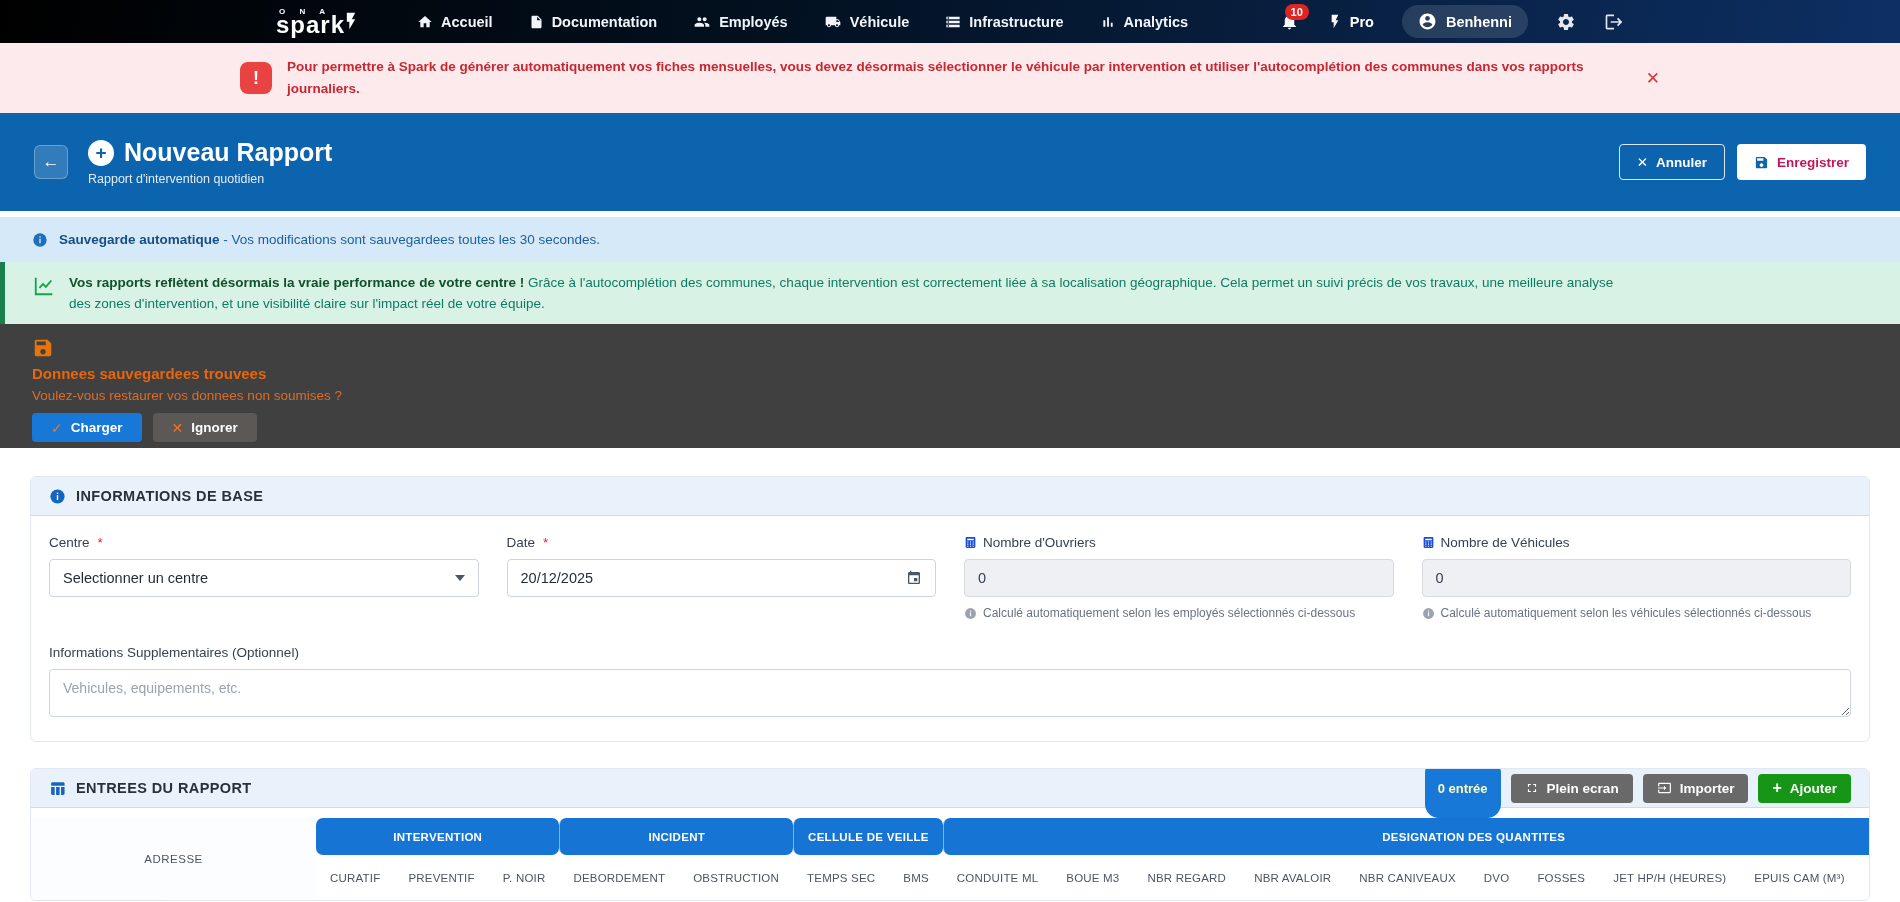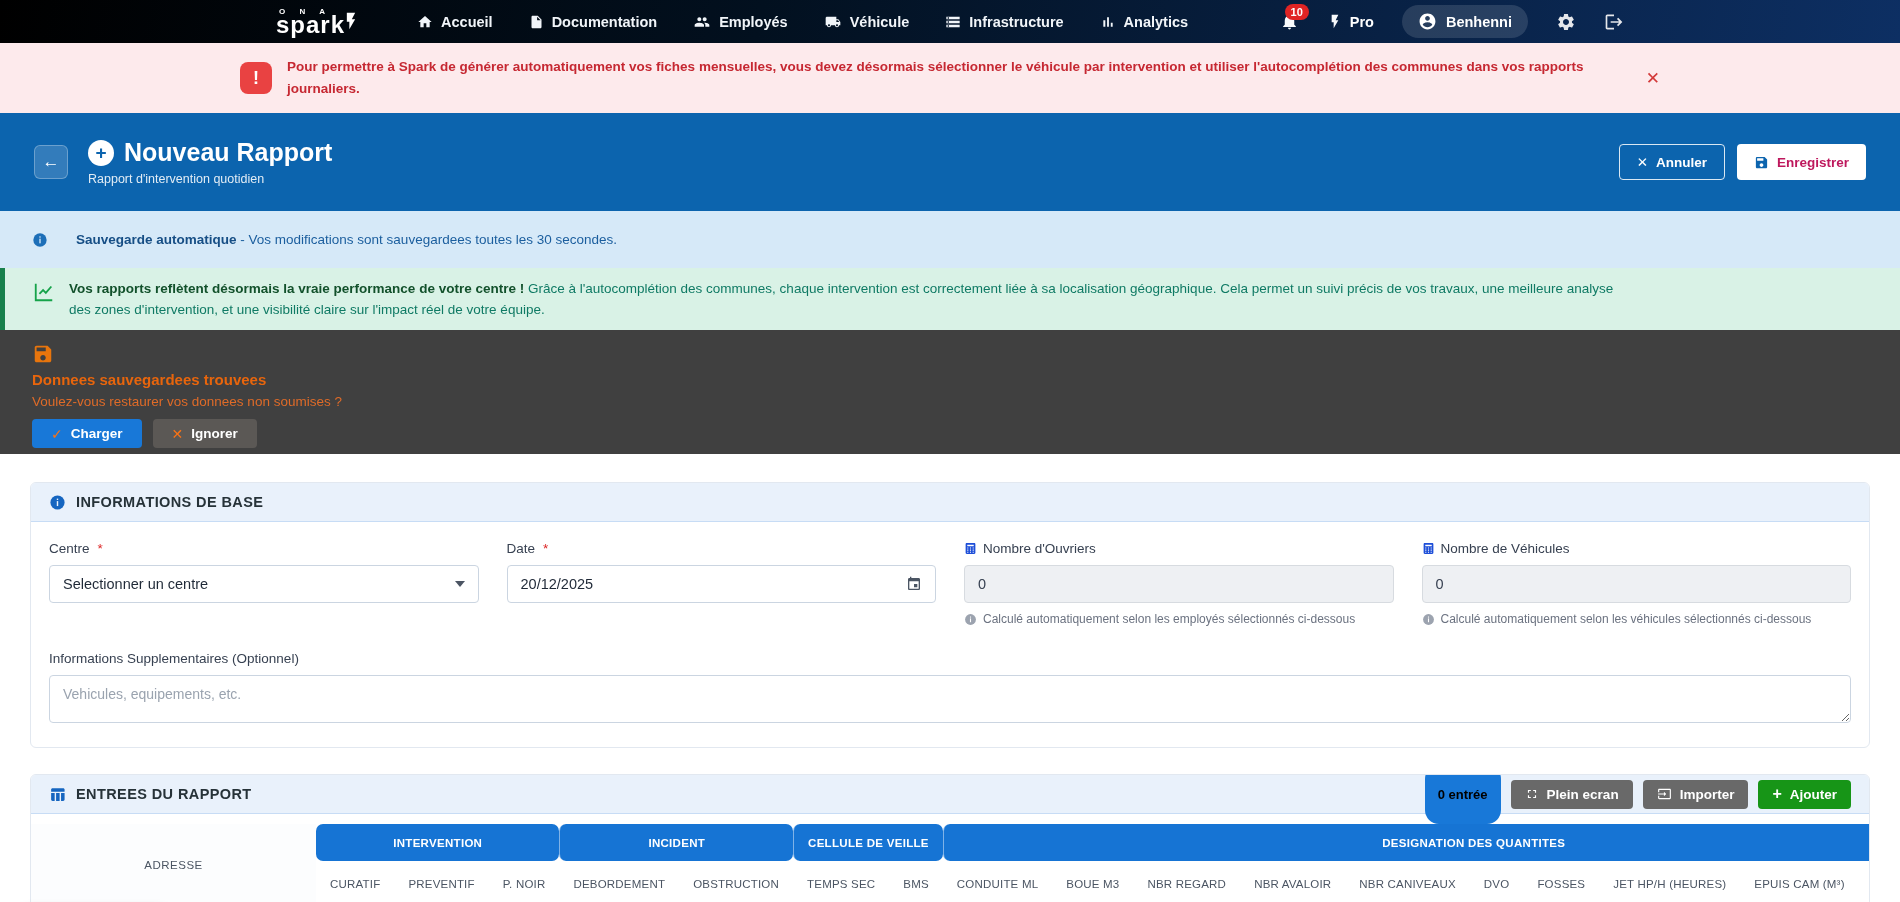--- a/index.html
+++ b/index.html
@@ -37,21 +37,21 @@
   .title-row { display:flex; align-items:center; gap:10px; }
   .plus-circle { width:26px; height:26px; background:#fff; border-radius:50%; color:#0c64ae; font-size:19px; font-weight:700; display:flex; align-items:center; justify-content:center; line-height:0; }
   .page-title { color:#fff; font-size:25px; font-weight:700; }
   .page-subtitle { color:rgba(255,255,255,0.88); font-size:12.5px; margin-top:5px; }
   .ph-actions { margin-left:auto; display:flex; gap:12px; }
   .btn { display:flex; align-items:center; gap:8px; border-radius:4px; font-size:13.5px; font-weight:700; padding:9px 17px; cursor:pointer; border:none; font-family:inherit; }
   .btn-annuler { background:transparent; border:1px solid rgba(255,255,255,0.85); color:#fff; }
   .btn-enregistrer { background:#ffffff; color:#be185d; }
 
   
-  .autosave { height:57px; background:#d6e9f8; display:flex; align-items:center; gap:28px; padding:0 32px; font-size:13.5px; color:#1b5e9e; }
+  .autosave { margin-top:6px; height:45px; background:#d6e9f8; display:flex; align-items:center; gap:11px; padding:0 32px; font-size:13.5px; color:#1b5e9e; }
   .autosave b { color:#164e85; }
   .perf { min-height:61px; background:#d9f2e6; border-left:5px solid #18804c; padding:10px 32px 10px 28px; display:flex; gap:14px; }
   .perf-icon { margin-top:3px; }
   .perf-text { font-size:13.5px; line-height:21px; color:#0f7a64; max-width:1560px; }
   .perf-text b { color:#12512b; }
   .restore { height:124px; background:#404040; padding:13px 32px; }
   .restore-title { color:#e8650c; font-size:15px; font-weight:700; margin-top:6px; }
   .restore-q { color:#df6b28; font-size:13.5px; margin-top:6px; }
   .restore-btns { display:flex; gap:11px; margin-top:10px; }
   .btn-charger { background:#1878d8; color:#fff; padding:7px 19px; }
@@ -72,21 +72,21 @@
   .caret { width:0; height:0; border-left:5px solid transparent; border-right:5px solid transparent; border-top:6px solid #4b5563; }
   .num-input { margin-top:8px; height:38px; width:100%; border:1px solid #d7dbe0; border-radius:4px; background:#eef0f3; padding:0 13px; font-size:14.5px; color:#374151; font-family:inherit; }
   .hint { margin-top:9px; display:flex; align-items:center; gap:6px; font-size:12px; color:#6b7280; white-space:nowrap; }
   .extra { margin-top:24px; }
   .extra textarea { margin-top:8px; width:100%; height:48px; border:1px solid #cbd5e1; border-radius:4px; padding:10px 13px; font-size:14px; font-family:inherit; color:#1f2937; resize:vertical; }
   .extra textarea::placeholder { color:#9aa3af; }
 
   
   .card-entries { margin-top:26px; }
   .band-actions { margin-left:auto; display:flex; align-items:center; gap:10px; }
-  .pill-count { background:#1878d8; color:#000000; font-size:13px; font-weight:700; border-radius:14px; padding:22px 13px; }
+  .pill-count { background:#1878d8; color:#fef9c3; font-size:13px; font-weight:700; border-radius:14px; padding:22px 13px; }
   .btn-sm { padding:7px 14px; font-size:13.5px; }
   .btn-dark { background:#696969; color:#fff; }
   .btn-green { background:#179517; color:#fff; }
   .rtable { margin-top:10px; display:flex; }
   .adresse-cell { width:285px; min-width:285px; display:flex; align-items:center; justify-content:center; color:#4b5563; font-size:11.5px; letter-spacing:0.5px; background:#fcfdfe; }
   .tgroups { display:flex; }
   .group-block { display:flex; flex-direction:column; }
   .group-head { height:37px; background:#1674d4; color:#fff; font-weight:700; font-size:11.5px; letter-spacing:0.3px; display:flex; align-items:center; justify-content:center; padding:0 10px; white-space:nowrap;border-radius:7px; }
   .group-block + .group-block .group-head { border-left:1px solid rgba(255,255,255,0.45); }
   .group-cols { display:flex; height:45px; background:#fff; }

